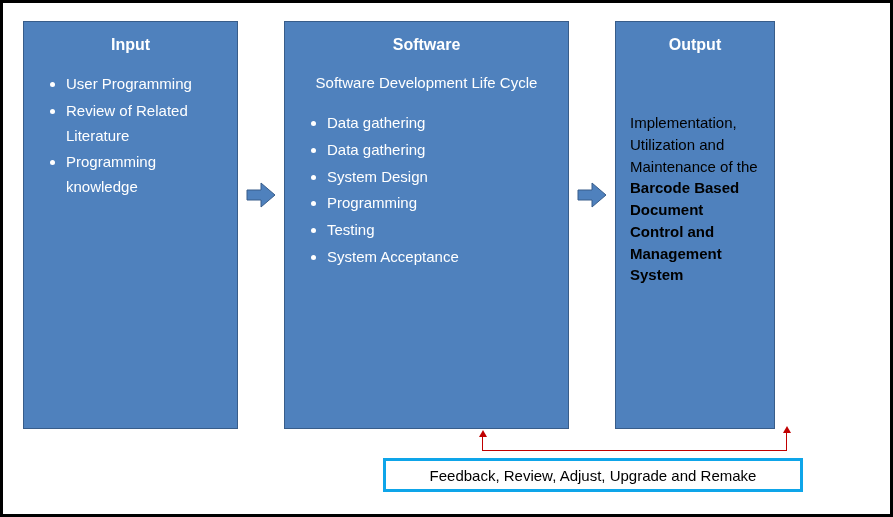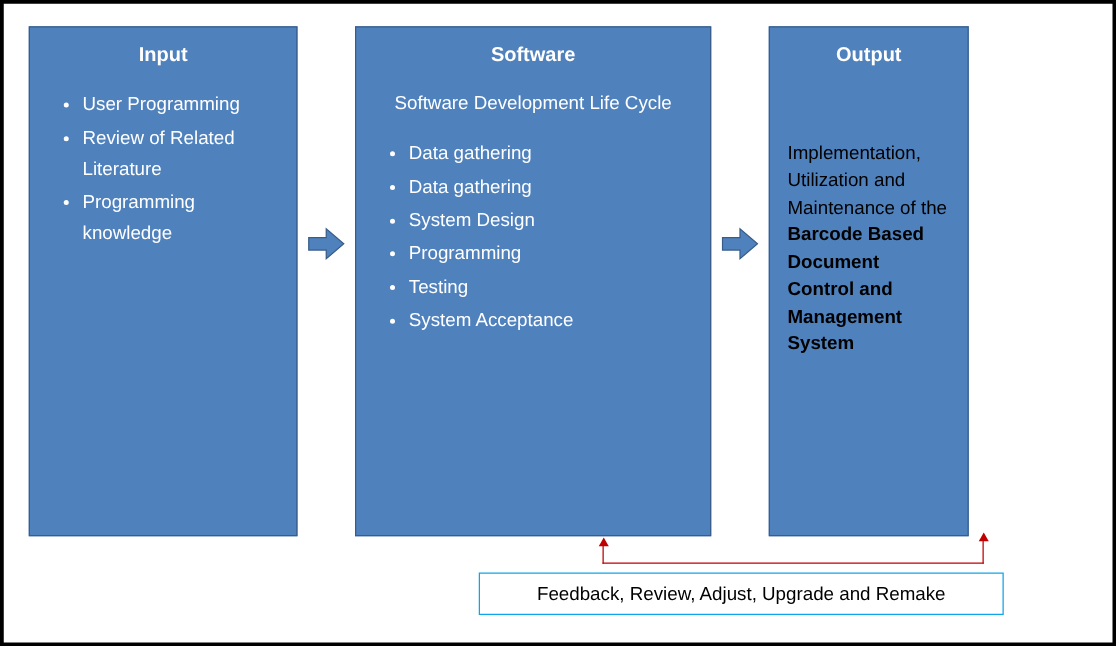--- a/index.html
+++ b/index.html
@@ -59,21 +59,21 @@
     margin-top: 58px;
     padding: 0 4px;
   }
   .output-bold { font-weight: bold; }
   .feedback-box {
     position: absolute;
     left: 380px;
     top: 455px;
     width: 420px;
     height: 34px;
-    border: 1px solid #0ea5e9;
+    border: 3px solid #0ea5e9;
     background: #fff;
     font-size: 15px;
     display: flex;
     align-items: center;
     justify-content: center;
     color: #000;
   }
   .red-line {
     position: absolute;
     background: #c00000;

